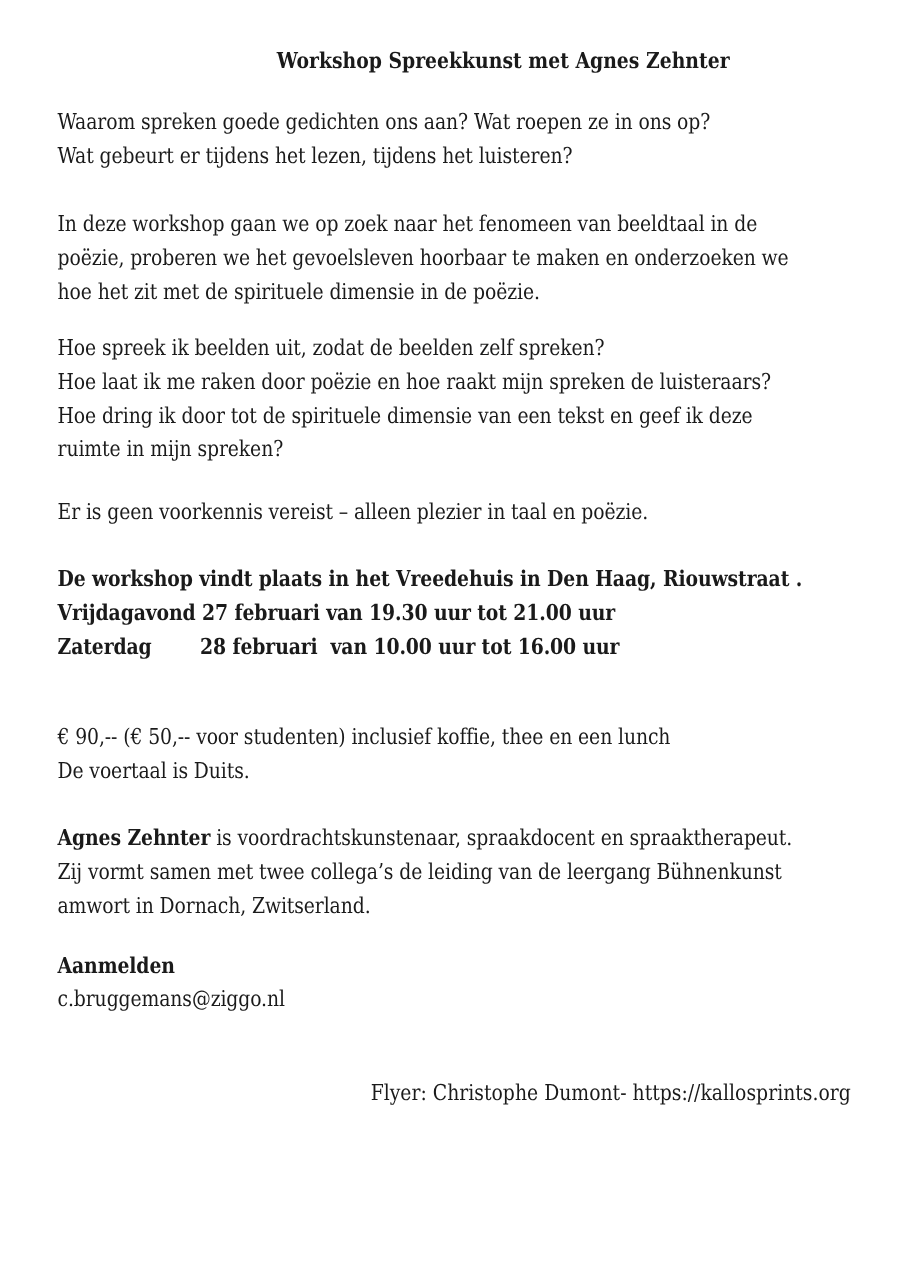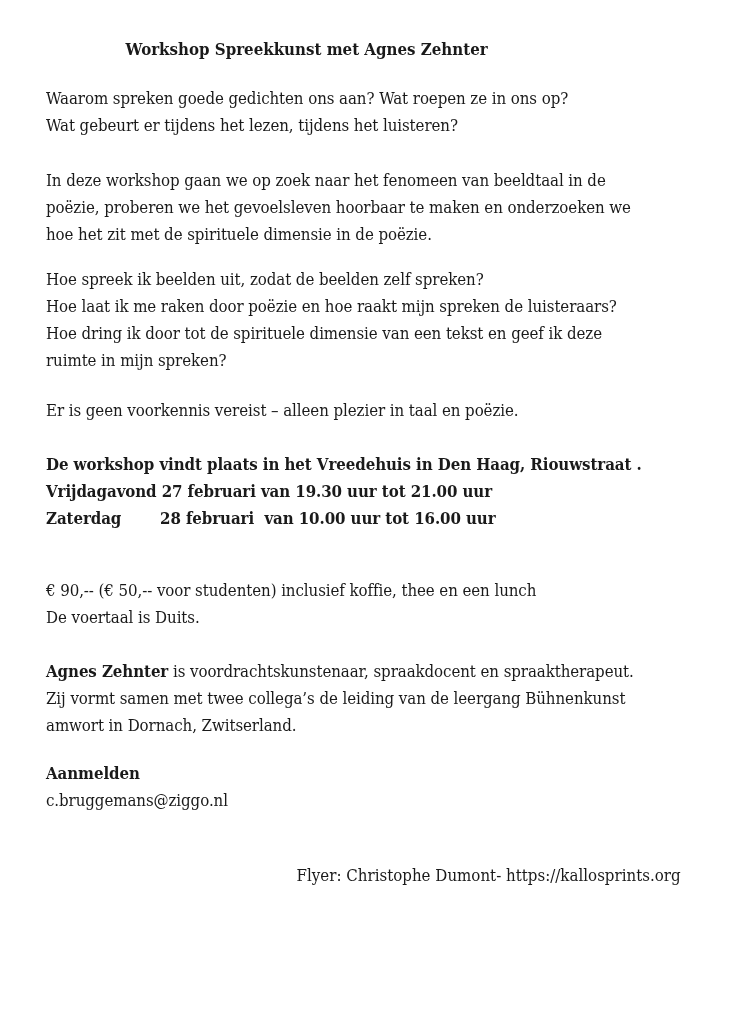--- a/index.html
+++ b/index.html
@@ -10,21 +10,21 @@
   }
   .page { position: absolute; left: 46px; top: 0; width: 650px; }
   .line {
     position: absolute; left: 0; white-space: pre;
     font-size: 17.5px; line-height: 26px;
     transform: scaleX(0.86); transform-origin: left center;
     letter-spacing: -0.1px;
   }
   .bold { font-weight: bold; }
   .title {
-    position: absolute; top: 36px; left: 0; width: 613px; text-align: center;
+    position: absolute; top: 36px; left: 0; width: 613px; text-align: right;
     font-size: 17.5px; font-weight: bold; line-height: 26px; white-space: pre;
   }
   .title span { display: inline-block; transform: scaleX(0.86); }
   .credit {
     position: absolute; top: 862px; right: 50px; white-space: pre;
     font-size: 17.5px; line-height: 26px;
     transform: scaleX(0.86); transform-origin: right center;
   }
   a.email { color: #1a1a1a; text-decoration: none; }
 </style>

